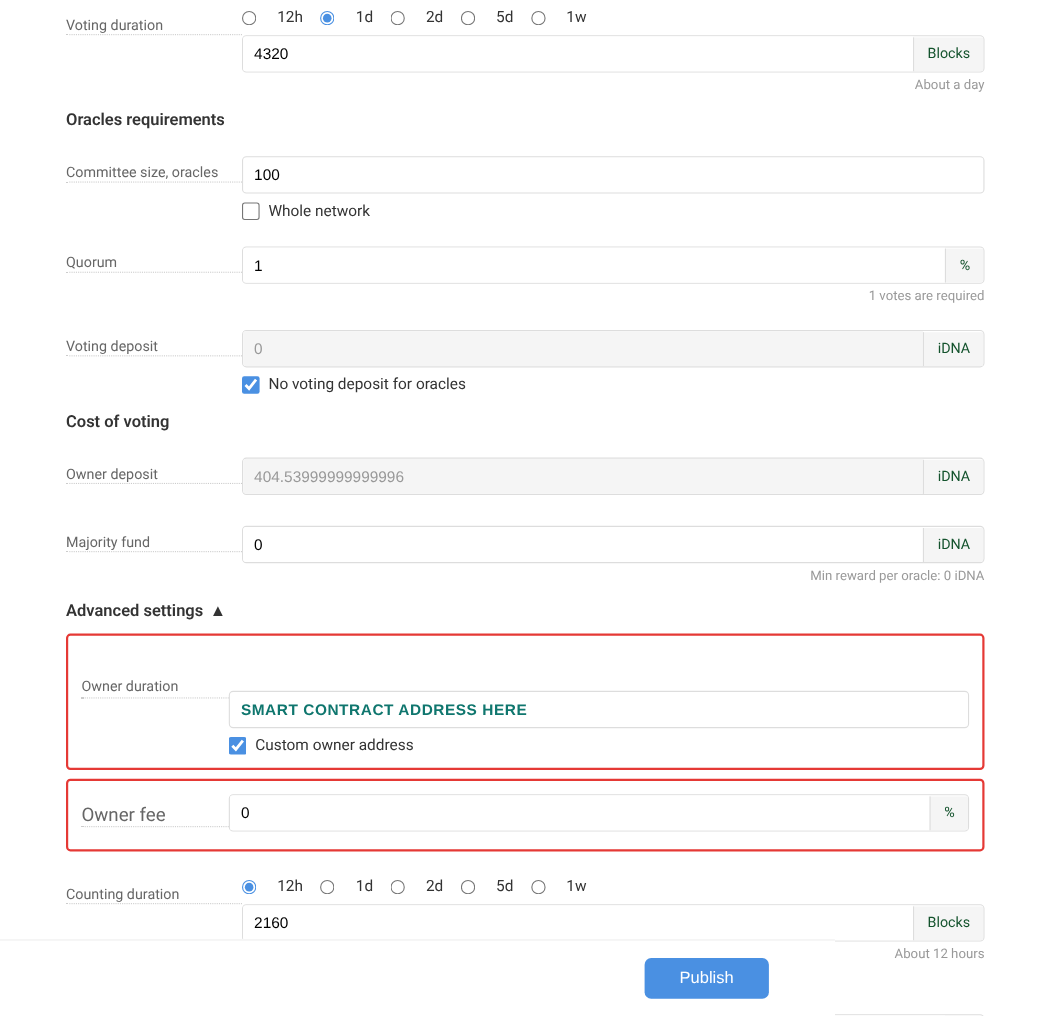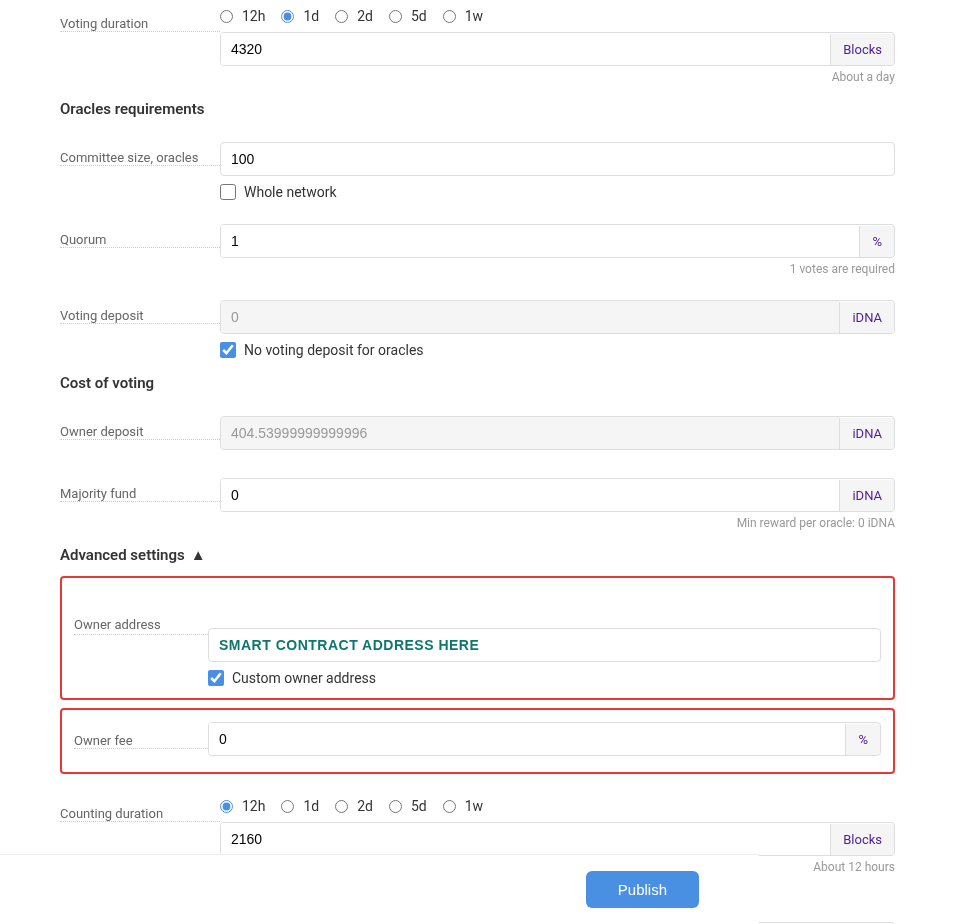--- a/index.html
+++ b/index.html
@@ -36,21 +36,21 @@
     .radio-group {
       display: flex;
       align-items: center;
       gap: 16px;
       margin-bottom: 8px;
       flex-wrap: wrap;
     }
     .radio-option {
       display: flex;
       align-items: center;
-      gap: 9px;
+      gap: 19px;
       cursor: pointer;
     }
     .radio-option input[type="radio"] {
       cursor: pointer;
       accent-color: #4a90e2;
     }
     .input-with-suffix {
       display: flex;
       align-items: center;
       border: 1px solid #ddd;
@@ -66,21 +66,21 @@
       outline: none;
     }
     .input-with-suffix input:disabled, .input-with-suffix input[readonly] {
       background: #f5f5f5;
       color: #999;
     }
     .input-suffix {
       padding: 8px 12px;
       background: #f5f5f5;
       border-left: 1px solid #ddd;
-      color: #4c1d95;
+      color: #14532d;
       font-size: 13px;
     }
     .hint-text {
       text-align: right;
       font-size: 12px;
       color: #999;
       margin-top: 2px;
     }
     .section-title {
       font-size: 15px;
@@ -155,21 +155,21 @@
       margin-bottom: 16px;
     }
     .owner-fee-row {
       display: flex;
       align-items: center;
     }
     .owner-fee-label {
       width: 134px;
       min-width: 134px;
       color: #666;
-      font-size: 13px;
+      font-size: 17px;
       border-bottom: 1px dotted #ccc;
       cursor: default;
     }
     .publish-bar {
       position: fixed;
       bottom: 0;
       left: 0;
       width: 759px;
       background: #fff;
       border-top: 1px solid #eee;
@@ -304,21 +304,21 @@
     </div>
   </div>
 
   <div class="advanced-settings-header">
     <span>Advanced settings</span>
     <span class="collapse-icon">▲</span>
   </div>
 
   <div class="highlighted-box">
     <div class="inner-field-row">
-      <div class="inner-label">Owner address</div>
+      <div class="inner-label">Owner duration</div>
       <div class="inner-content">
         <input class="smart-contract-input" type="text" value="SMART CONTRACT ADDRESS HERE" style="">
       </div>
     </div>
     <div style="padding-left: 134px;">
       <div class="checkbox-row">
         <input type="checkbox" id="custom_owner" checked="" style="">
         <label for="custom_owner">Custom owner address</label>
       </div>
     </div>

